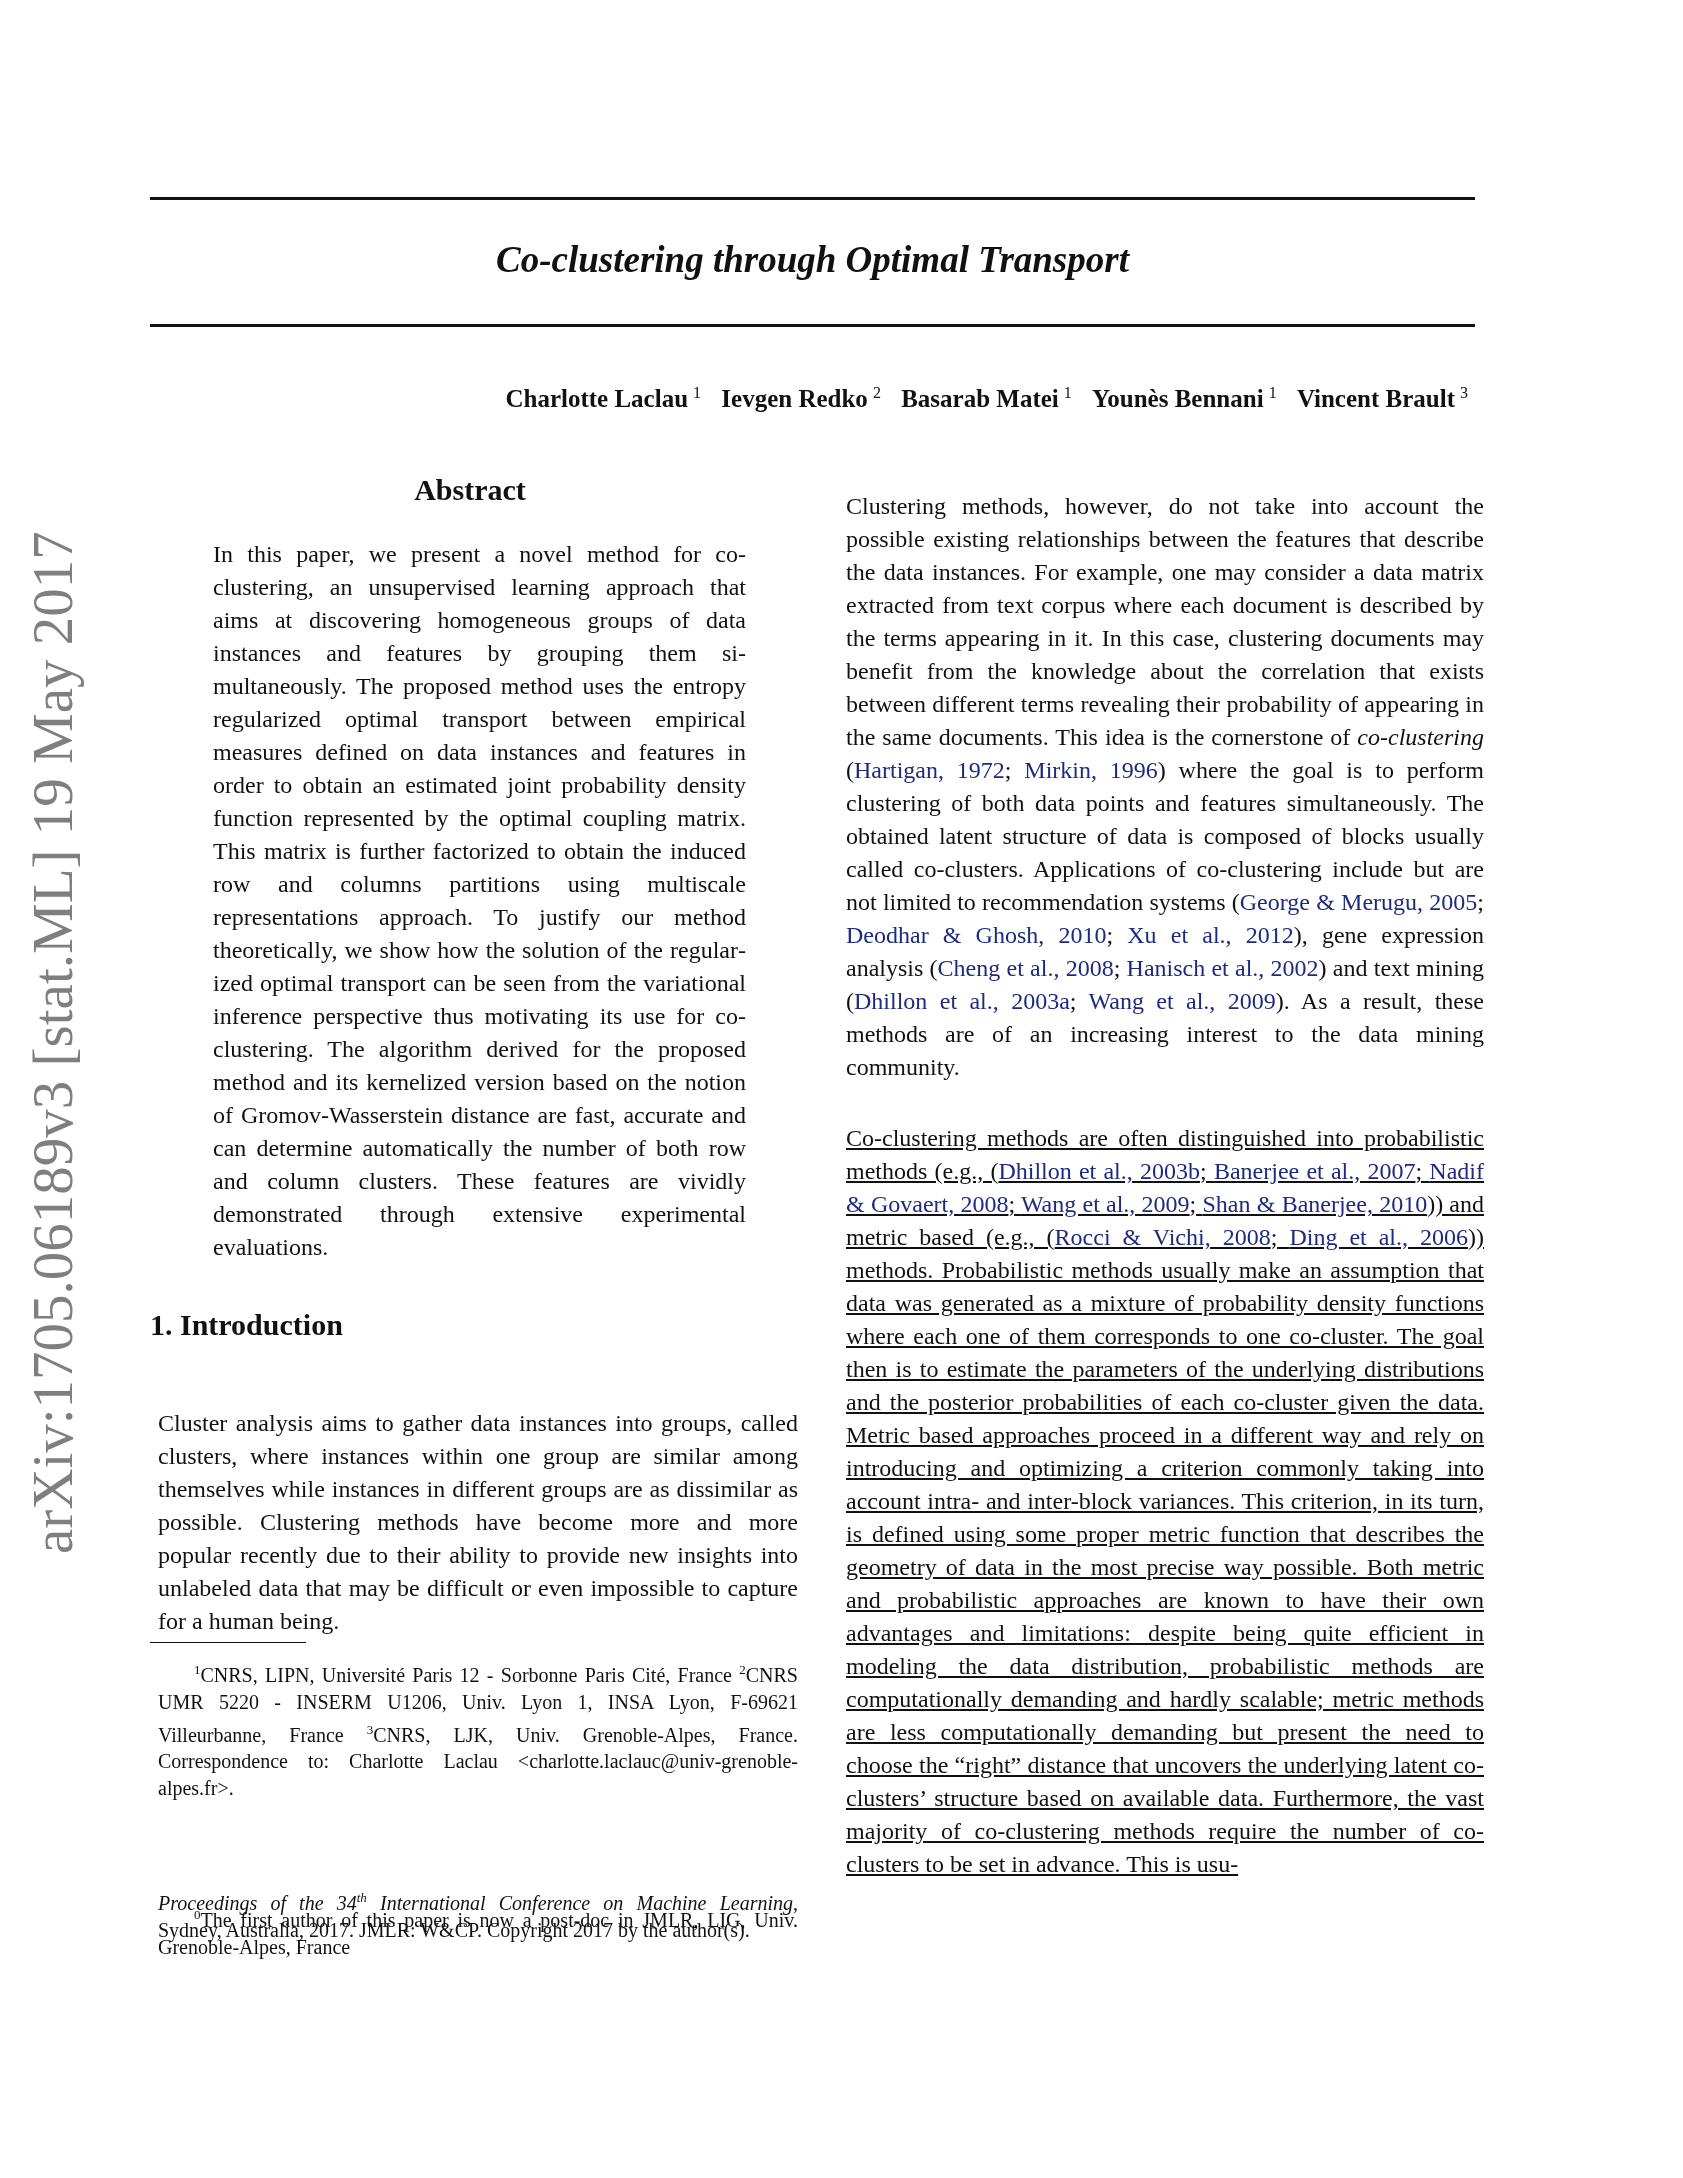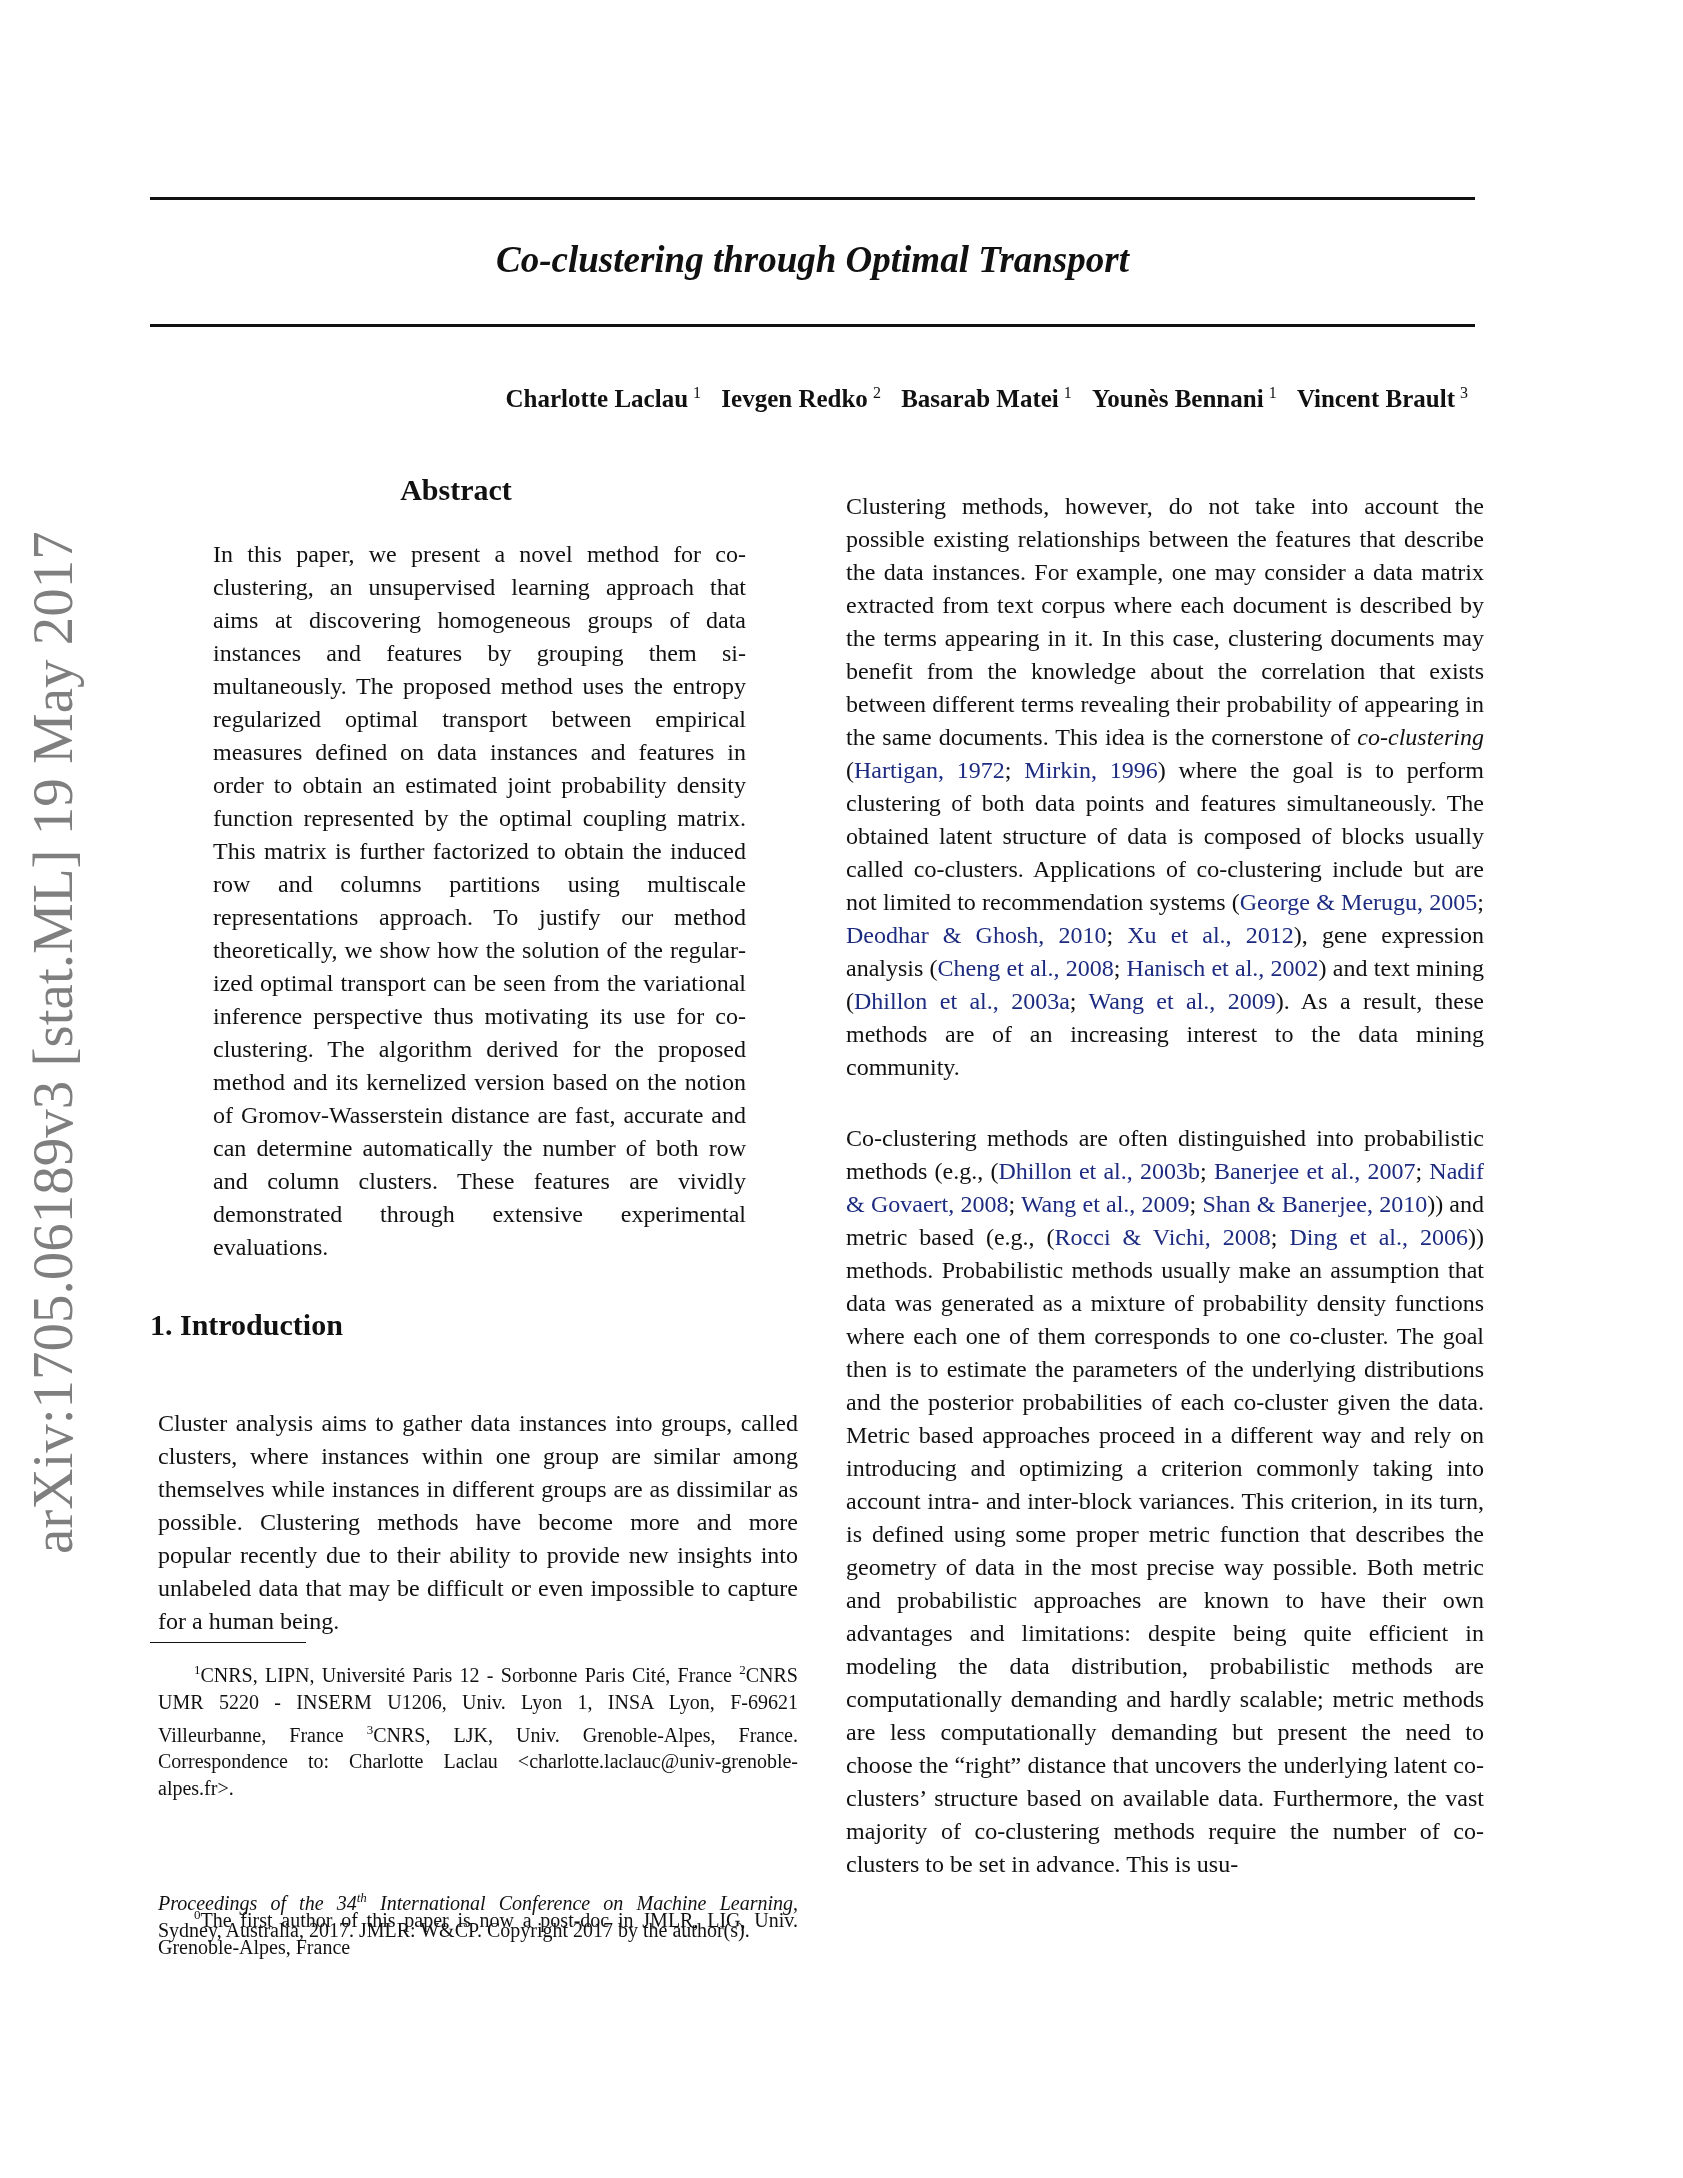--- a/index.html
+++ b/index.html
@@ -10,33 +10,33 @@
            font-weight:bold; font-size:37px;font-style:italic; }
   #authors { position:absolute; top:384px; left:150px; width:1325px; text-align:right;
              font-weight:bold; font-size:25px; }
   #authors .author { margin:0 7px; }
   #authors sup { font-weight:normal; font-size:16px; }
   #arxiv-stamp { position:absolute; left:20px; top:1554px; transform-origin:0 0;
                  transform:rotate(-90deg); font-family:"Liberation Serif", serif;
                  font-size:57px; color:#7f7f7f; white-space:nowrap; letter-spacing:0px; }
   .col { position:absolute; font-size:24px; line-height:33px; text-align:justify;
          hyphens:manual; }
-  #abstract-heading { position:absolute; top:473px; left:136px; width:640px; text-align:center;
+  #abstract-heading { position:absolute; top:473px; left:150px; width:640px; text-align:center;
                       font-weight:bold; font-size:30px; }
   #abstract-body { top:530px; left:205px; width:533px; }
   #intro-heading { position:absolute; top:1308px; left:150px; font-weight:bold; font-size:30px; }
   #intro-body { top:1399px; left:150px; width:640px; }
   #fn-rule { position:absolute; top:1642px; left:150px; width:156px; height:1px; background:#111; }
   .fn { position:absolute; left:150px; width:640px; font-size:20px; line-height:27px; text-align:justify; }
   #fn1 { top:1648px; text-indent:36px; }
   #fn-proc { top:1876px; }
   #fn0 { top:1893px; text-indent:36px; }
   .fn sup { font-size:13px; }
   #right-p1 { top:482px; left:838px; width:638px; }
-  #right-p2 { top:1114px; left:838px; width:638px; }
+  #right-p2 { top:1114px; left:838px; width:638px;text-decoration:underline; }
   .cite { color:#1c2a80; }
   p { margin:8px; }
 </style>
 </head>
 <body>
 
 <div id="arxiv-stamp">arXiv:1705.06189v3  [stat.ML]  19 May 2017</div>
 
 <div class="rule" style="top:197px"></div>
 <div id="title">Co-clustering through Optimal Transport</div>

